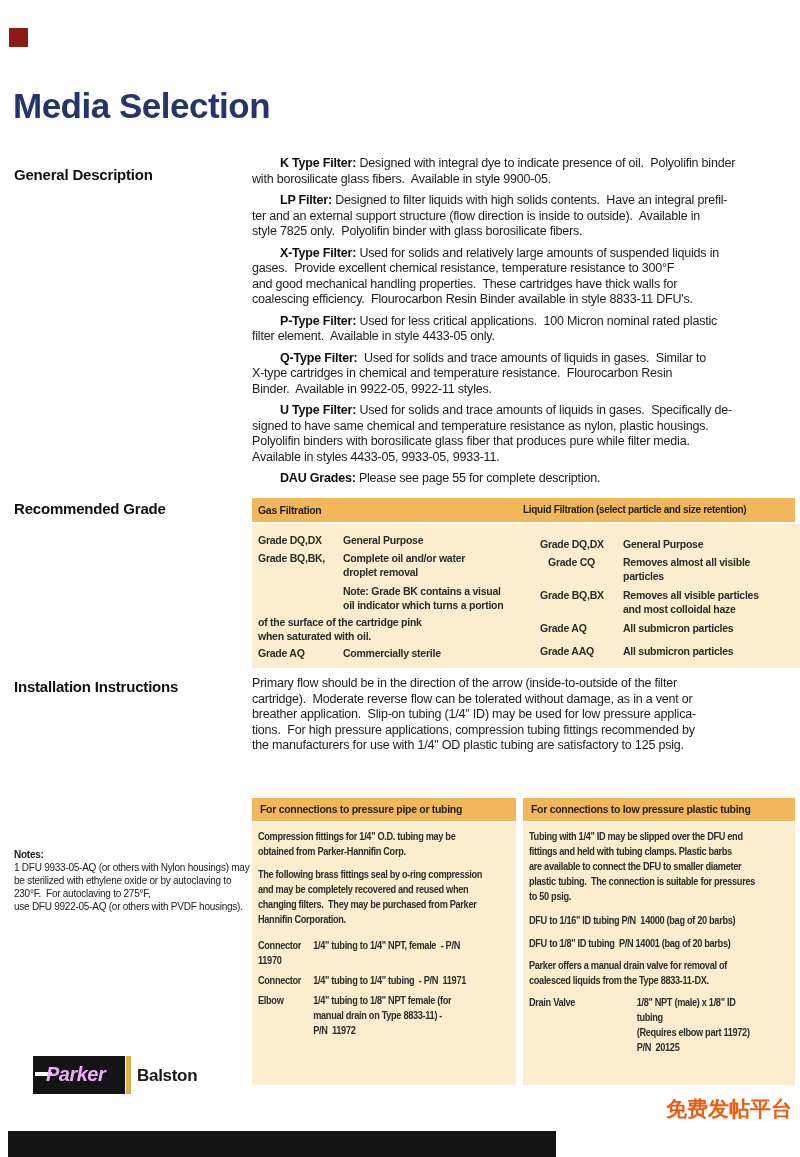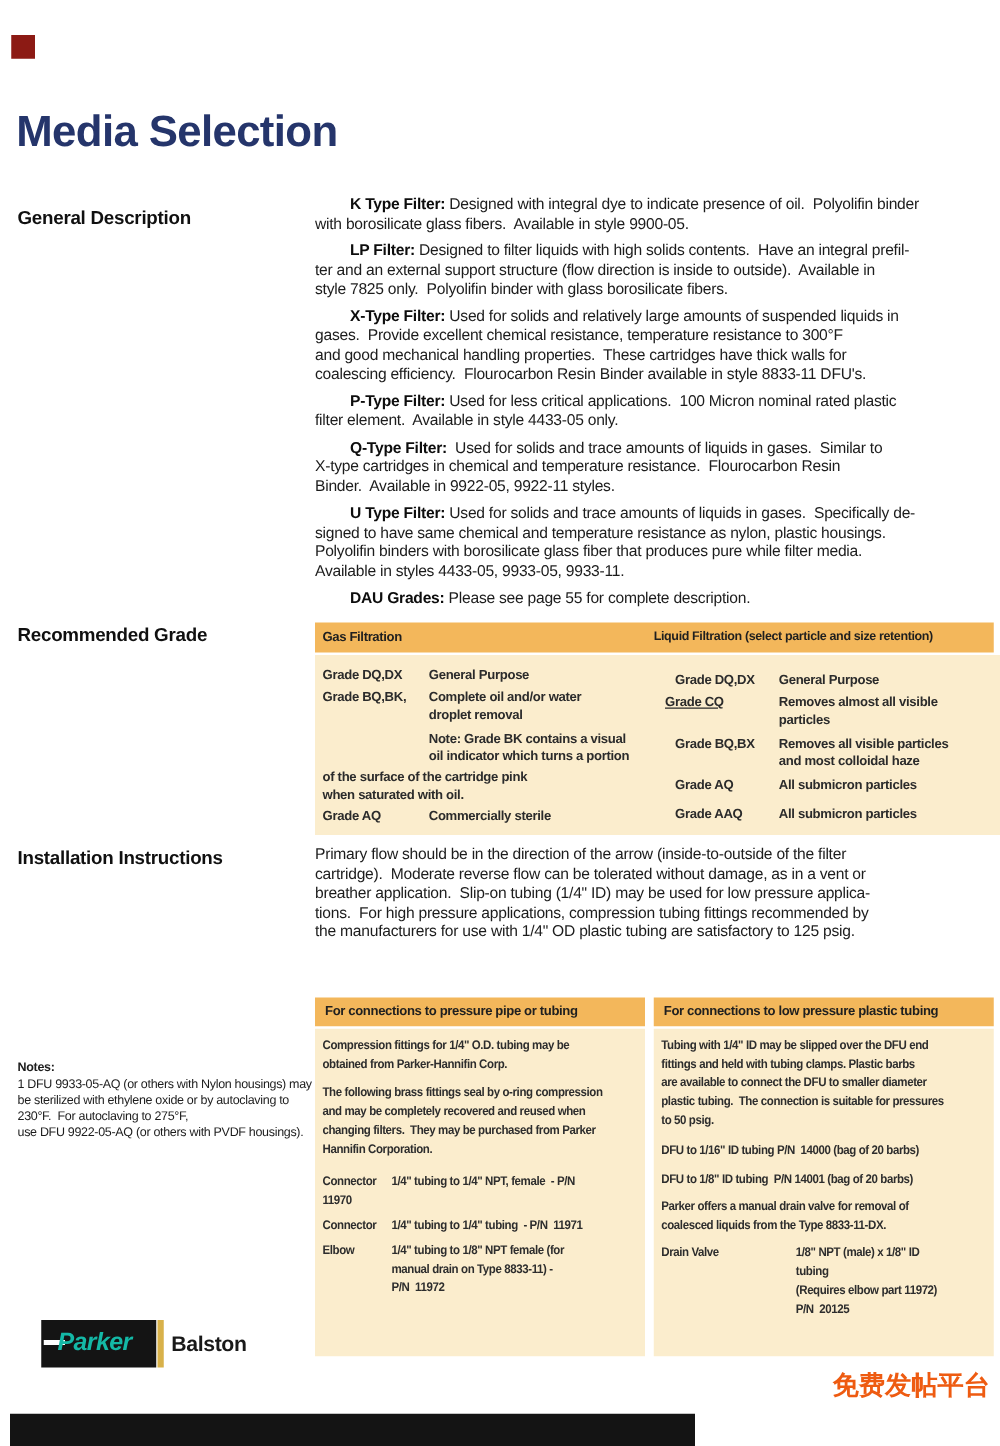--- a/index.html
+++ b/index.html
@@ -32,21 +32,21 @@
   .cpara2{margin-bottom:11px;}
   .crow{margin-bottom:5px;}
   .term{display:inline-block;width:60px;vertical-align:top;}
   .hang{display:inline-block;vertical-align:top;}
   .notes{left:14px;top:848px;width:238px;font-size:10px;letter-spacing:-0.25px;line-height:13px;color:#1c1c1c;}
   .notes .nlabel{font-weight:bold;}
   
   .parkerbox{left:33px;top:1056px;width:92px;height:38px;background:#141414;}
   .parkerdash{position:absolute;left:2px;top:16px;width:17px;height:4px;background:#ffffff;}
   .parkertext{position:absolute;left:13px;top:6px;font-size:20px;line-height:24px;font-weight:bold;
-              font-style:italic;color:#14b8a6;letter-spacing:-0.5px;}
+              font-style:italic;color:#f0abfc;letter-spacing:-0.5px;}
   .goldbar{left:126px;top:1056px;width:5px;height:38px;background:#d8b14a;}
   .balston{left:137px;top:1066px;font-size:17px;font-weight:bold;color:#191919;letter-spacing:-0.3px;}
   
   .blackbar{left:8px;top:1131px;width:548px;height:26px;background:#141414;}
   .orangebar{left:556px;top:1188px;width:244px;height:30px;background:#404040;
              text-align:right;line-height:30px;padding-right:8px;box-sizing:border-box;}
   .wm1{left:556px;top:1096px;width:236px;text-align:right;font-size:21px;font-weight:bold;
        color:#ee5b11;line-height:26px;}
   .wmurl{font-size:20px;font-weight:bold;font-style:italic;color:#ffffff;
          text-shadow:1px 1px 0 #d98508;letter-spacing:0.5px;}
@@ -112,21 +112,21 @@
 droplet removal</span>
       <span class="cell pre" style="left:6px;top:91px;">of the surface of the cartridge pink
 when saturated with oil.</span>
       <span class="cell pre" style="left:91px;top:60px;">Note: Grade BK contains a visual
 oil indicator which turns a portion</span>
       <span class="cell" style="left:6px;top:122px;">Grade AQ</span>
       <span class="cell pre" style="left:91px;top:122px;">Commercially sterile</span>
 
       <span class="cell" style="left:288px;top:13px;">Grade DQ,DX</span>
       <span class="cell pre" style="left:371px;top:13px;">General Purpose</span>
-      <span class="cell" style="left:280px;top:31px;text-decoration:underline;">Grade CQ</span>
+      <span class="cell" style="left:296px;top:31px;">Grade CQ</span>
       <span class="cell pre" style="left:371px;top:31px;">Removes almost all visible
 particles</span>
       <span class="cell" style="left:288px;top:64px;">Grade BQ,BX</span>
       <span class="cell pre" style="left:371px;top:64px;">Removes all visible particles
 and most colloidal haze</span>
       <span class="cell" style="left:288px;top:97px;">Grade AQ</span>
       <span class="cell pre" style="left:371px;top:97px;">All submicron particles</span>
       <span class="cell" style="left:288px;top:120px;">Grade AAQ</span>
       <span class="cell pre" style="left:371px;top:120px;">All submicron particles</span>
     </div>

